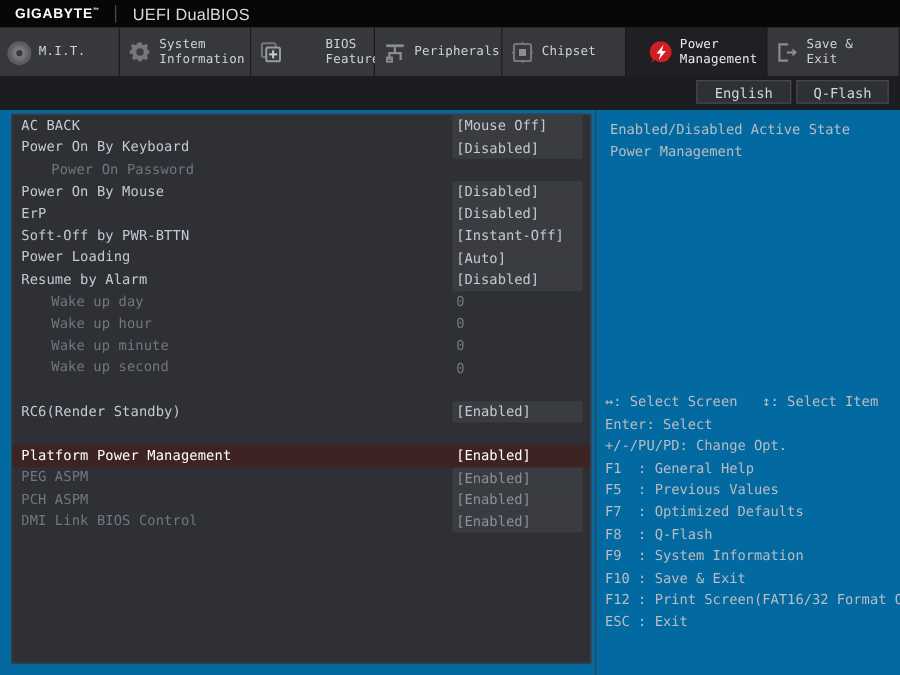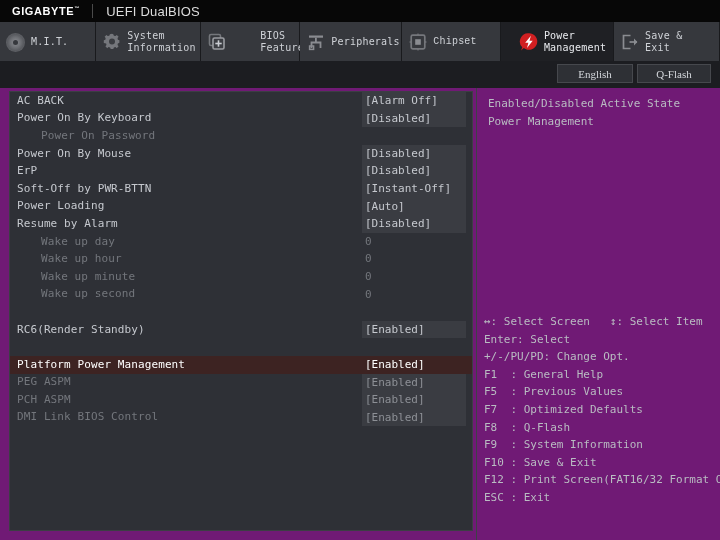--- a/index.html
+++ b/index.html
@@ -90,21 +90,21 @@
     white-space: pre-line;
     letter-spacing: 0.2px;
   }
   .tab.active .tlabel { color: #e8eaee; }
 
   
   #tab-mit      { width: 100px; }
   #tab-sysinfo  { width: 105px; }
   #tab-bios     { width: 99px; gap: 28px;  }
   #tab-periph   { width: 102px; }
-  #tab-chipset  { width: 102px; font-family: Liberation Mono, monospace; }
+  #tab-chipset  { width: 102px; }
   #tab-power    { width: 118px; justify-content: flex-end; }
   #tab-save     { width: 110px; }
 
   
   .ic-disc {
     width: 19px; height: 19px;
     border-radius: 50%;
     background: radial-gradient(circle at 50% 50%, #8b8d92 0%, #6e7075 38%, #595b60 60%, #6a6c71 100%);
     position: relative;
     margin-top: 1px;
@@ -130,31 +130,30 @@
     top: 3px;
     height: 19px;
     background: #2e3035;
     border: 1px solid #46484d;
     color: #d3d6db;
     font-size: 11px;
     line-height: 19px;
     text-align: center;
     box-sizing: border-box;
     cursor: default;
-    font-family: Liberation Serif, serif;
   }
   #btn-english { left: 557px; width: 76px; }
   #btn-qflash  { left: 637px; width: 74px; }
 
   
   #body {
     position: absolute;
     left: 0; top: 88px;
     width: 720px; height: 452px;
-    background: #701a75;
+    background: #0369a1;
   }
   #left-panel {
     position: absolute;
     left: 9px; top: 3px;
     width: 464px; height: 440px;
     background: #2e3036;
     border: 1px solid #3c3e44;
     box-sizing: border-box;
     overflow: hidden;
   }
@@ -336,21 +335,21 @@
     <div class="sbtn" id="btn-english">English</div>
     <div class="sbtn" id="btn-qflash">Q-Flash</div>
   </div>
 
   <div id="body">
     <div id="vdivider"></div>
 
     <div id="left-panel">
         <div class="row">
           <div class="label">AC BACK</div>
-          <div class="value">[Alarm Off]</div>
+          <div class="value">[Mouse Off]</div>
         </div>
         <div class="row">
           <div class="label">Power On By Keyboard</div>
           <div class="value">[Disabled]</div>
         </div>
         <div class="row sub">
           <div class="label">Power On Password</div>
         </div>
         <div class="row">
           <div class="label">Power On By Mouse</div>

